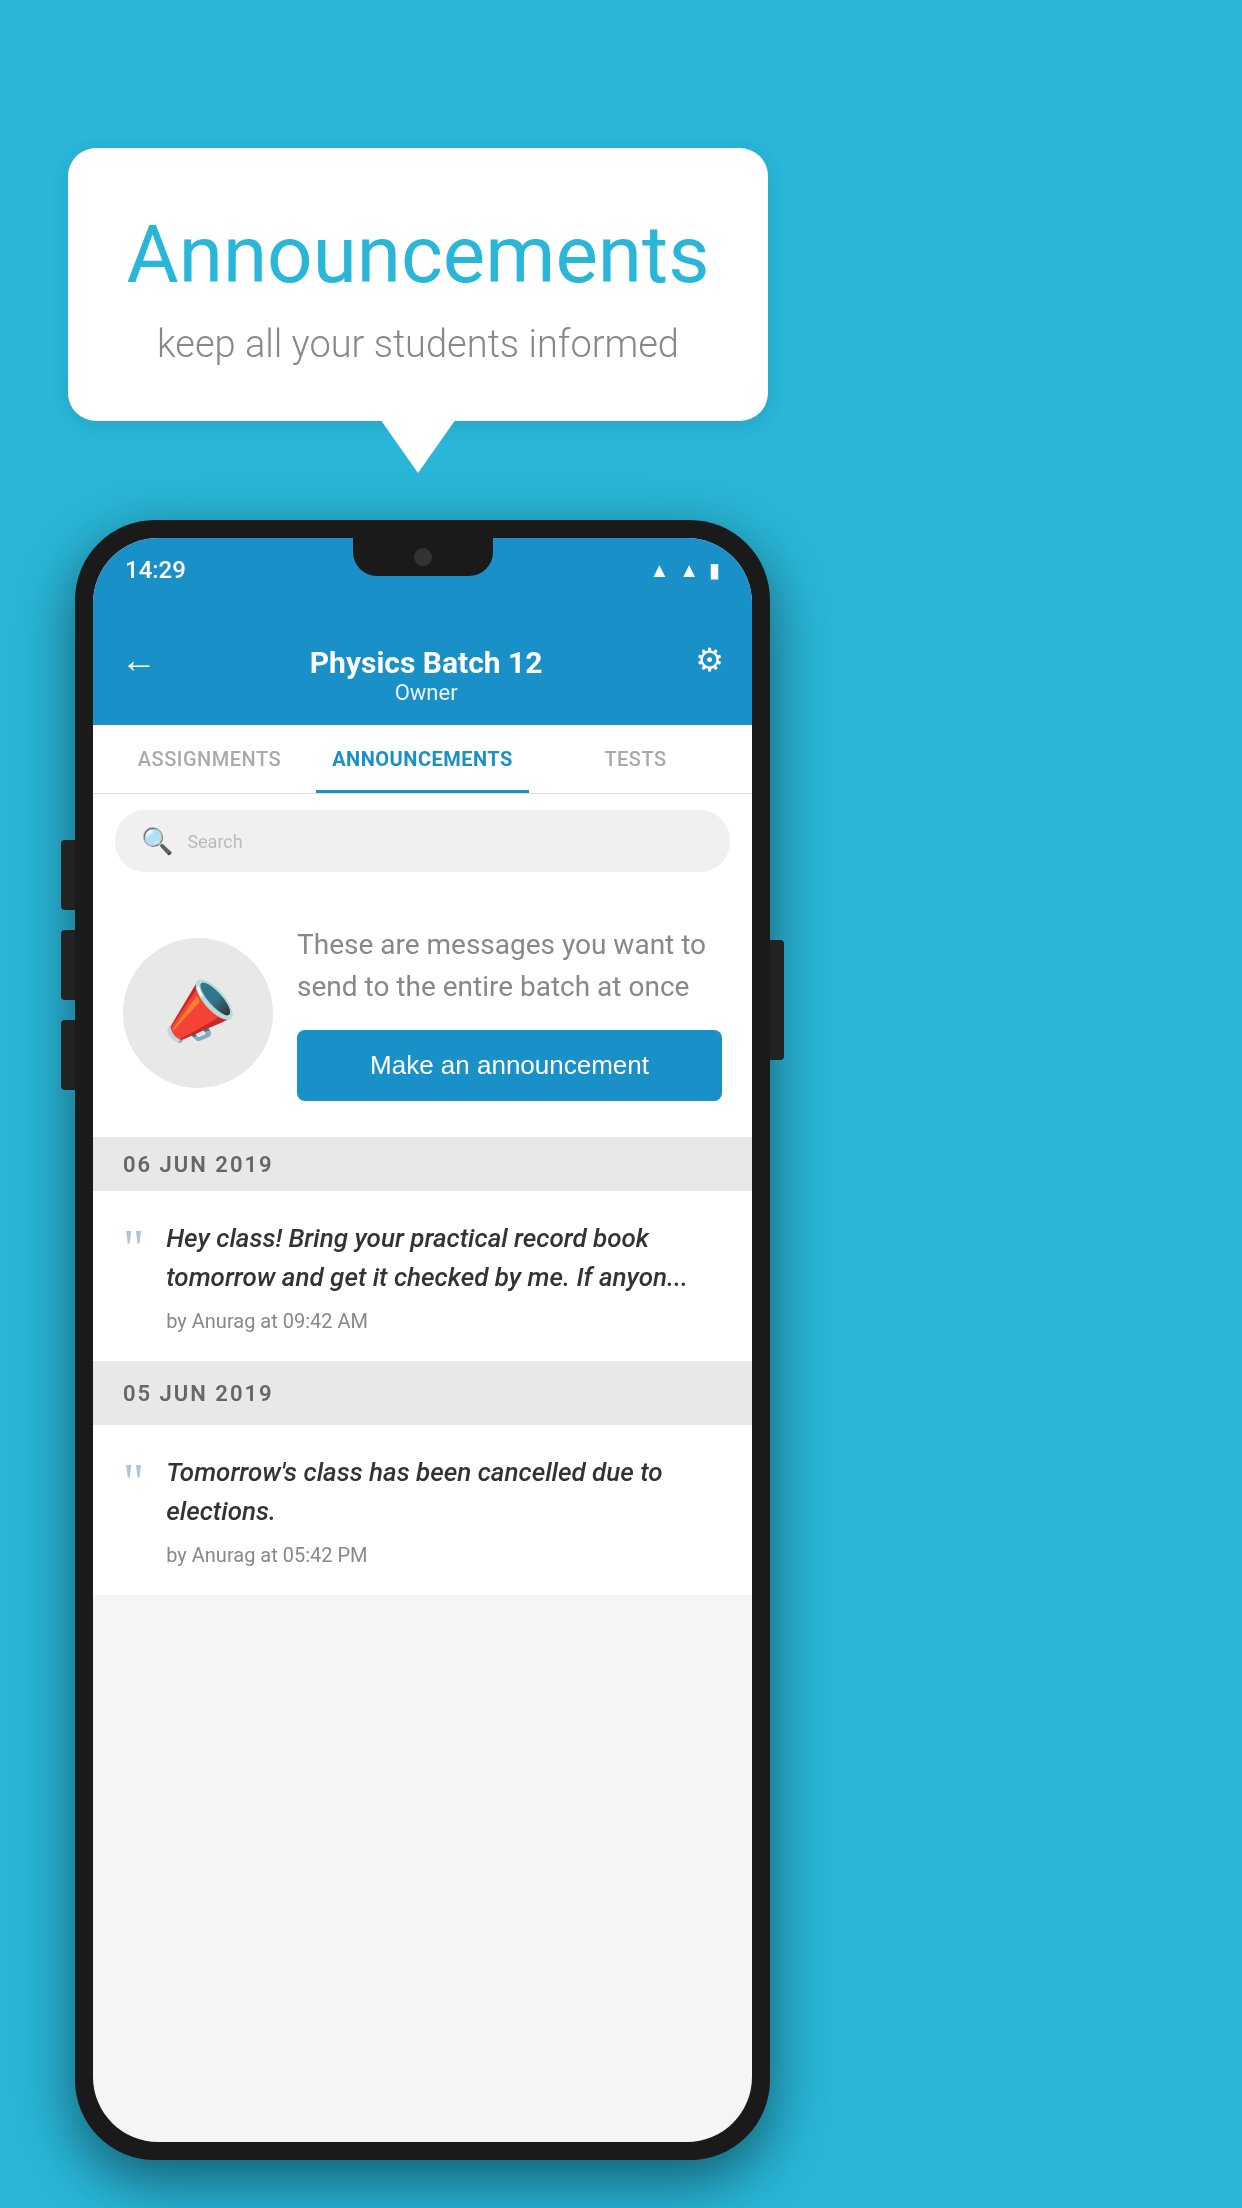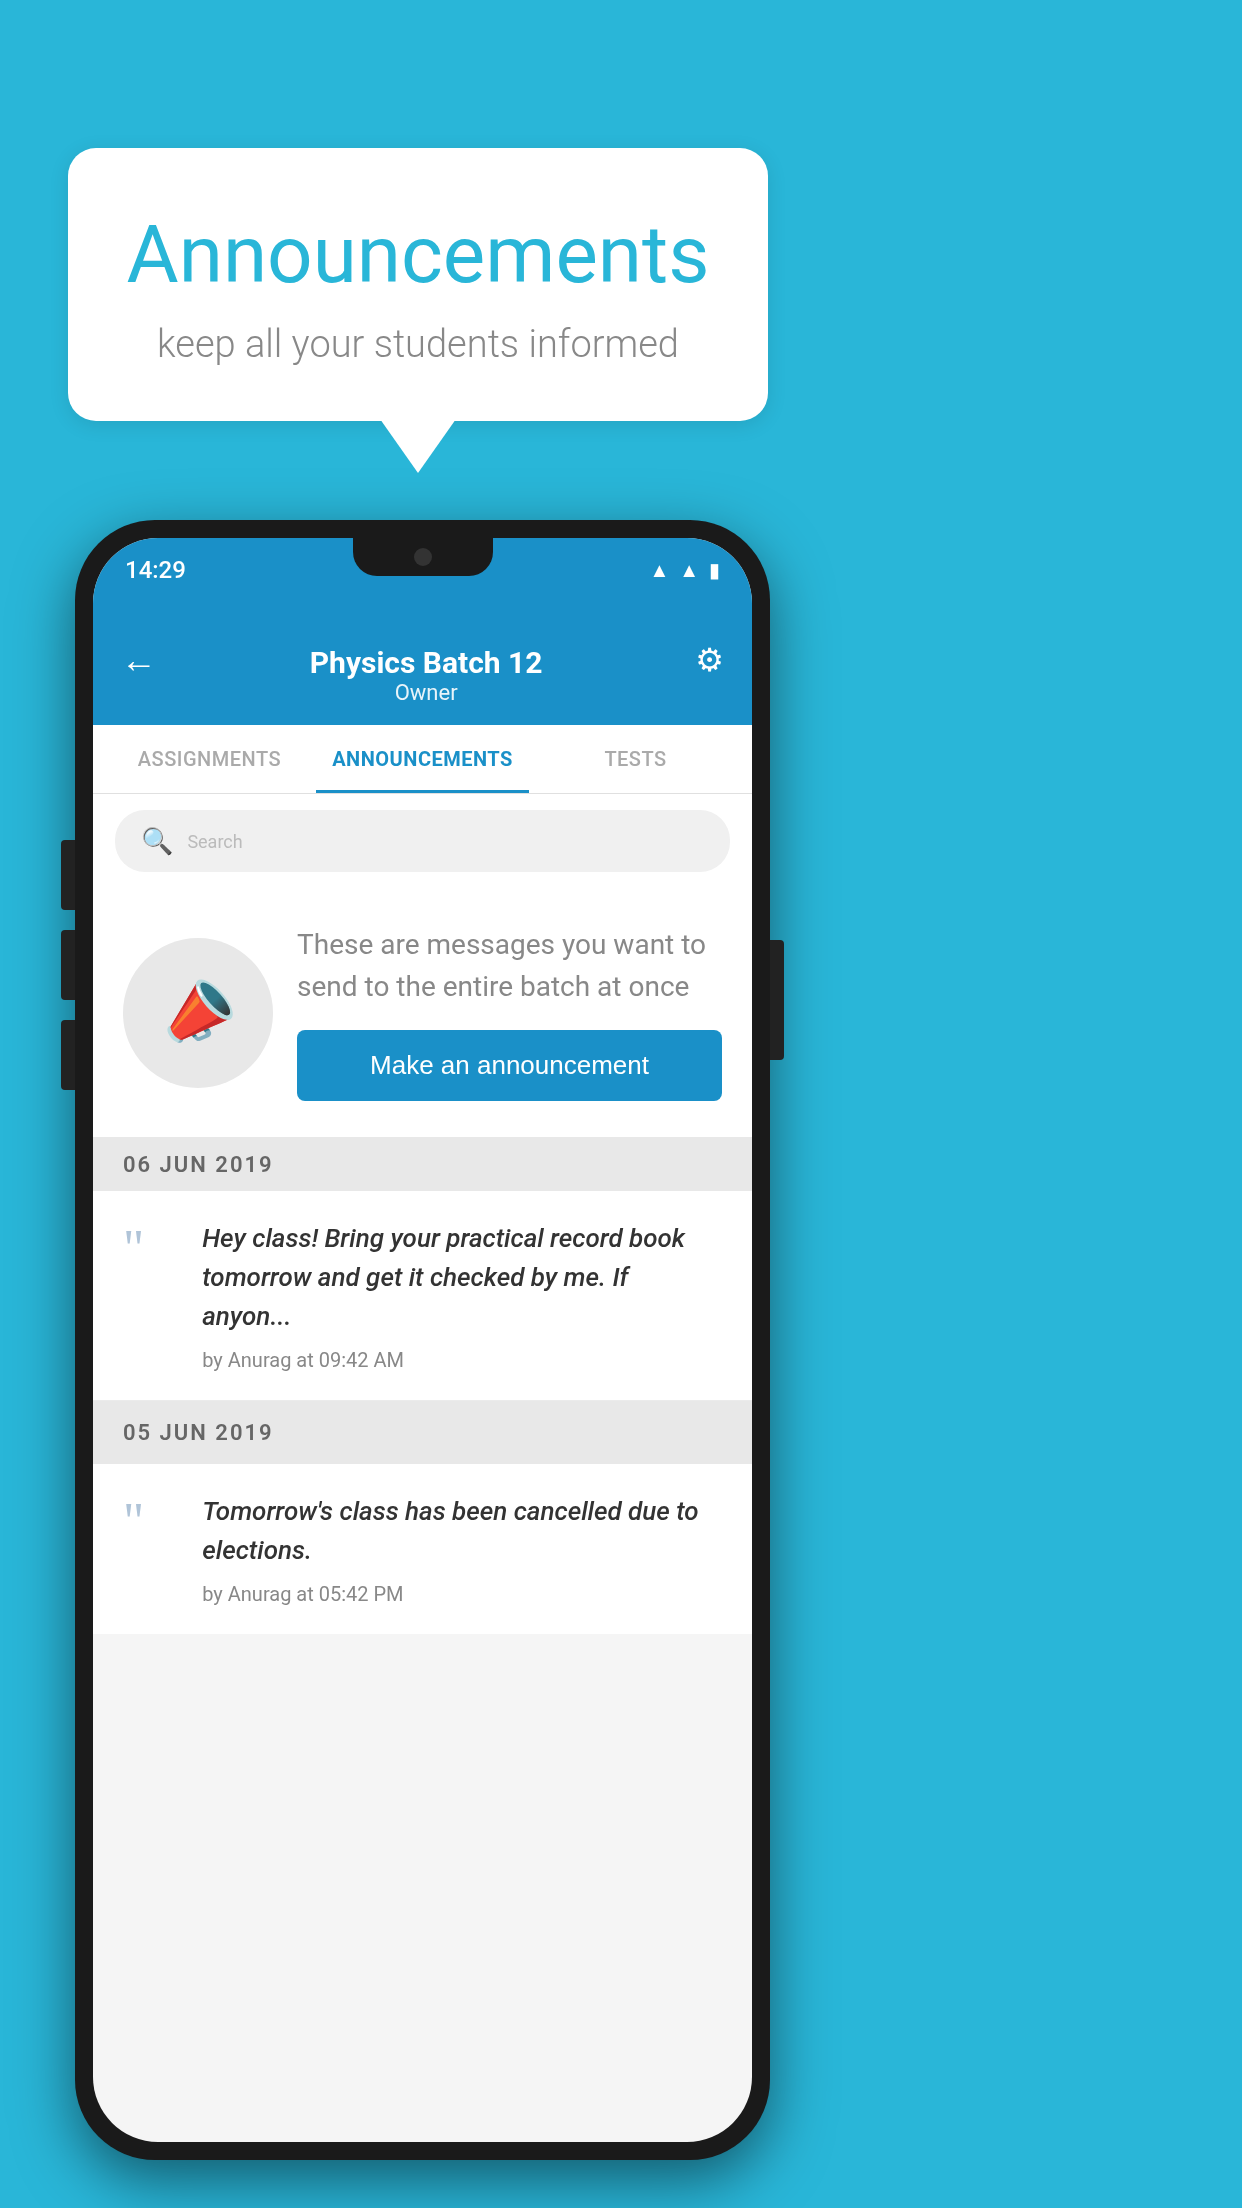--- a/index.html
+++ b/index.html
@@ -335,21 +335,20 @@
       font-size: 52px;
       color: #b0c4d8;
       line-height: 1;
       font-family: Georgia, serif;
       margin-top: 4px;
       flex-shrink: 0;
     }
 
     .announcement-content {
       flex: 1;
-      margin-left: 36px;
     }
 
     .announcement-text {
       font-size: 26px;
       color: #333;
       font-style: italic;
       line-height: 1.5;
       font-weight: 500;
       margin-bottom: 12px;
     }

